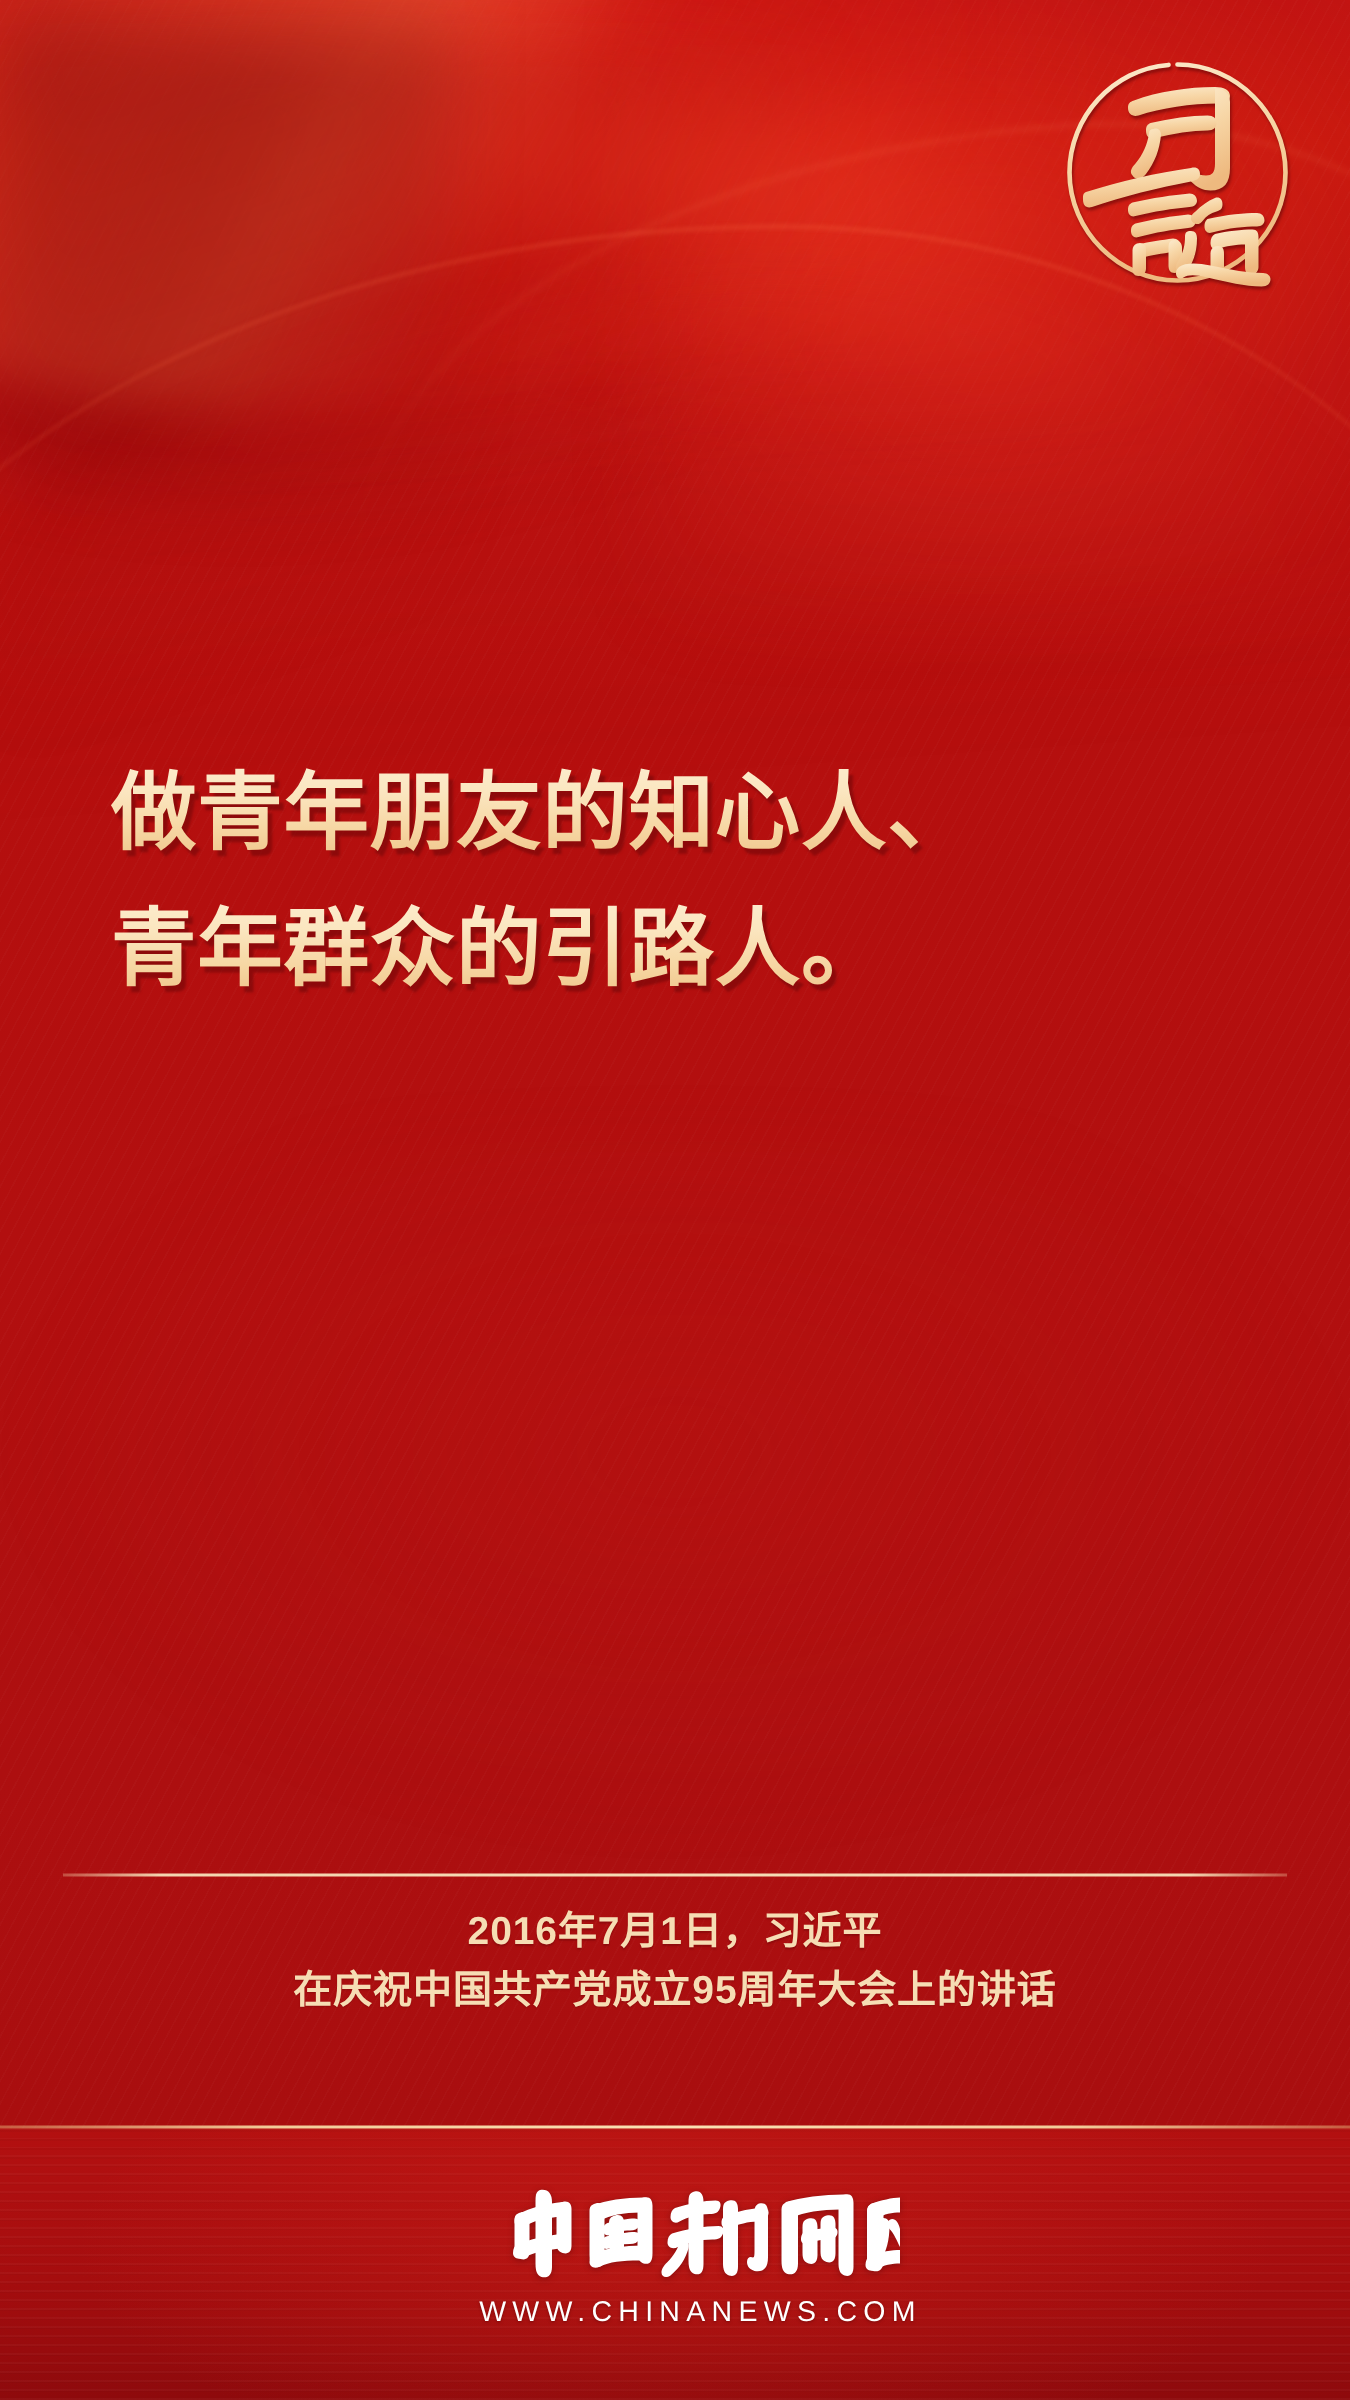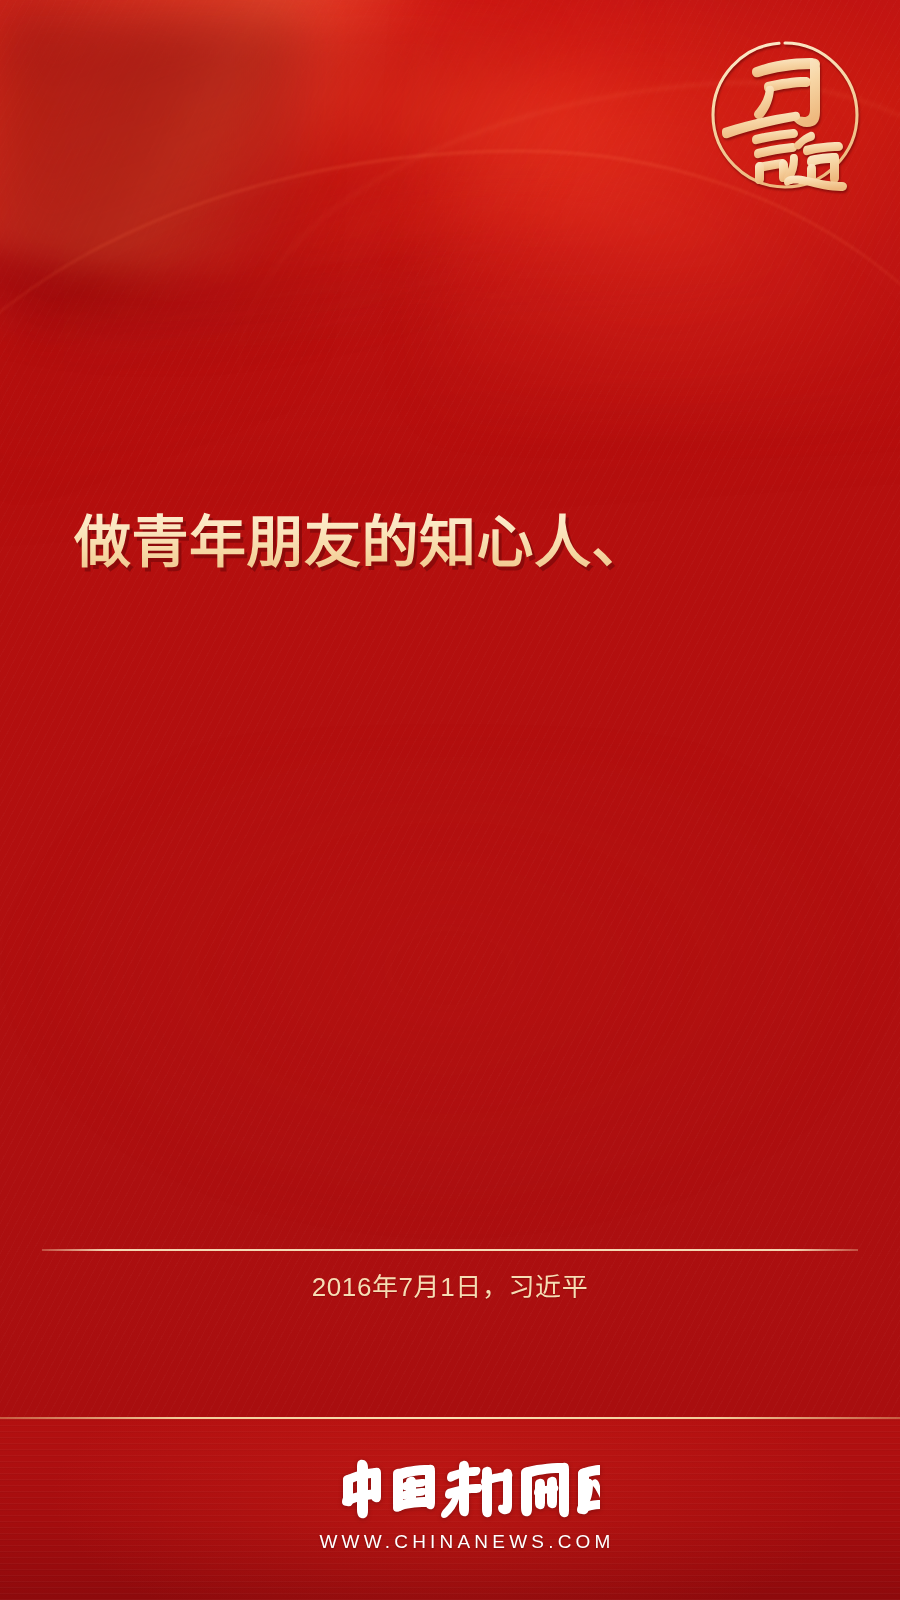--- a/index.html
+++ b/index.html
@@ -188,21 +188,21 @@
 
   
   #attribution {
     position:absolute;
     left:0; top:1268px;
     width:900px;
     text-align:center;
   }
   .attr-line {
     font-family:"Liberation Sans","DejaVu Sans",sans-serif;
-    font-weight:400;
+    font-weight:700;
     font-size:26px;
     line-height:39px;
     letter-spacing:0.6px;
     color:#f6ddb4;
     text-shadow:0 1px 1px rgba(110,6,8,0.45);
   }
 
   
   #footer {
     position:absolute;
@@ -357,26 +357,28 @@
         <path d="M80 142 C 84 139 92 139 101 141 C 115 144 126 146 136 146
                  C 139 146 141 148 141 150 C 141 153 139 155 135 155
                  C 124 155 112 152 99 149 C 91 147 86 147 83 149
                  C 80 151 78 149 78 146 C 78 144 79 143 80 142 Z"></path>
       </g>
     </svg>
   </div>
 
   <div id="quote">
     <div class="qline">做青年朋友的知心人、</div>
+    <div class="qline">青年群众的引路人。</div>
   </div>
 
   <div id="divider"></div>
 
   <div id="attribution">
     <div class="attr-line">2016年7月1日，习近平</div>
+    <div class="attr-line">在庆祝中国共产党成立95周年大会上的讲话</div>
   </div>
 
   <div id="footer-topline"></div>
   <div id="footer">
     <div id="footer-sheen"></div>
 
     <div id="brand-wrap">
 
       <div id="brand-logo">
         <svg width="266" height="62" viewBox="0 0 266 62" xmlns="http://www.w3.org/2000/svg" aria-hidden="true">

